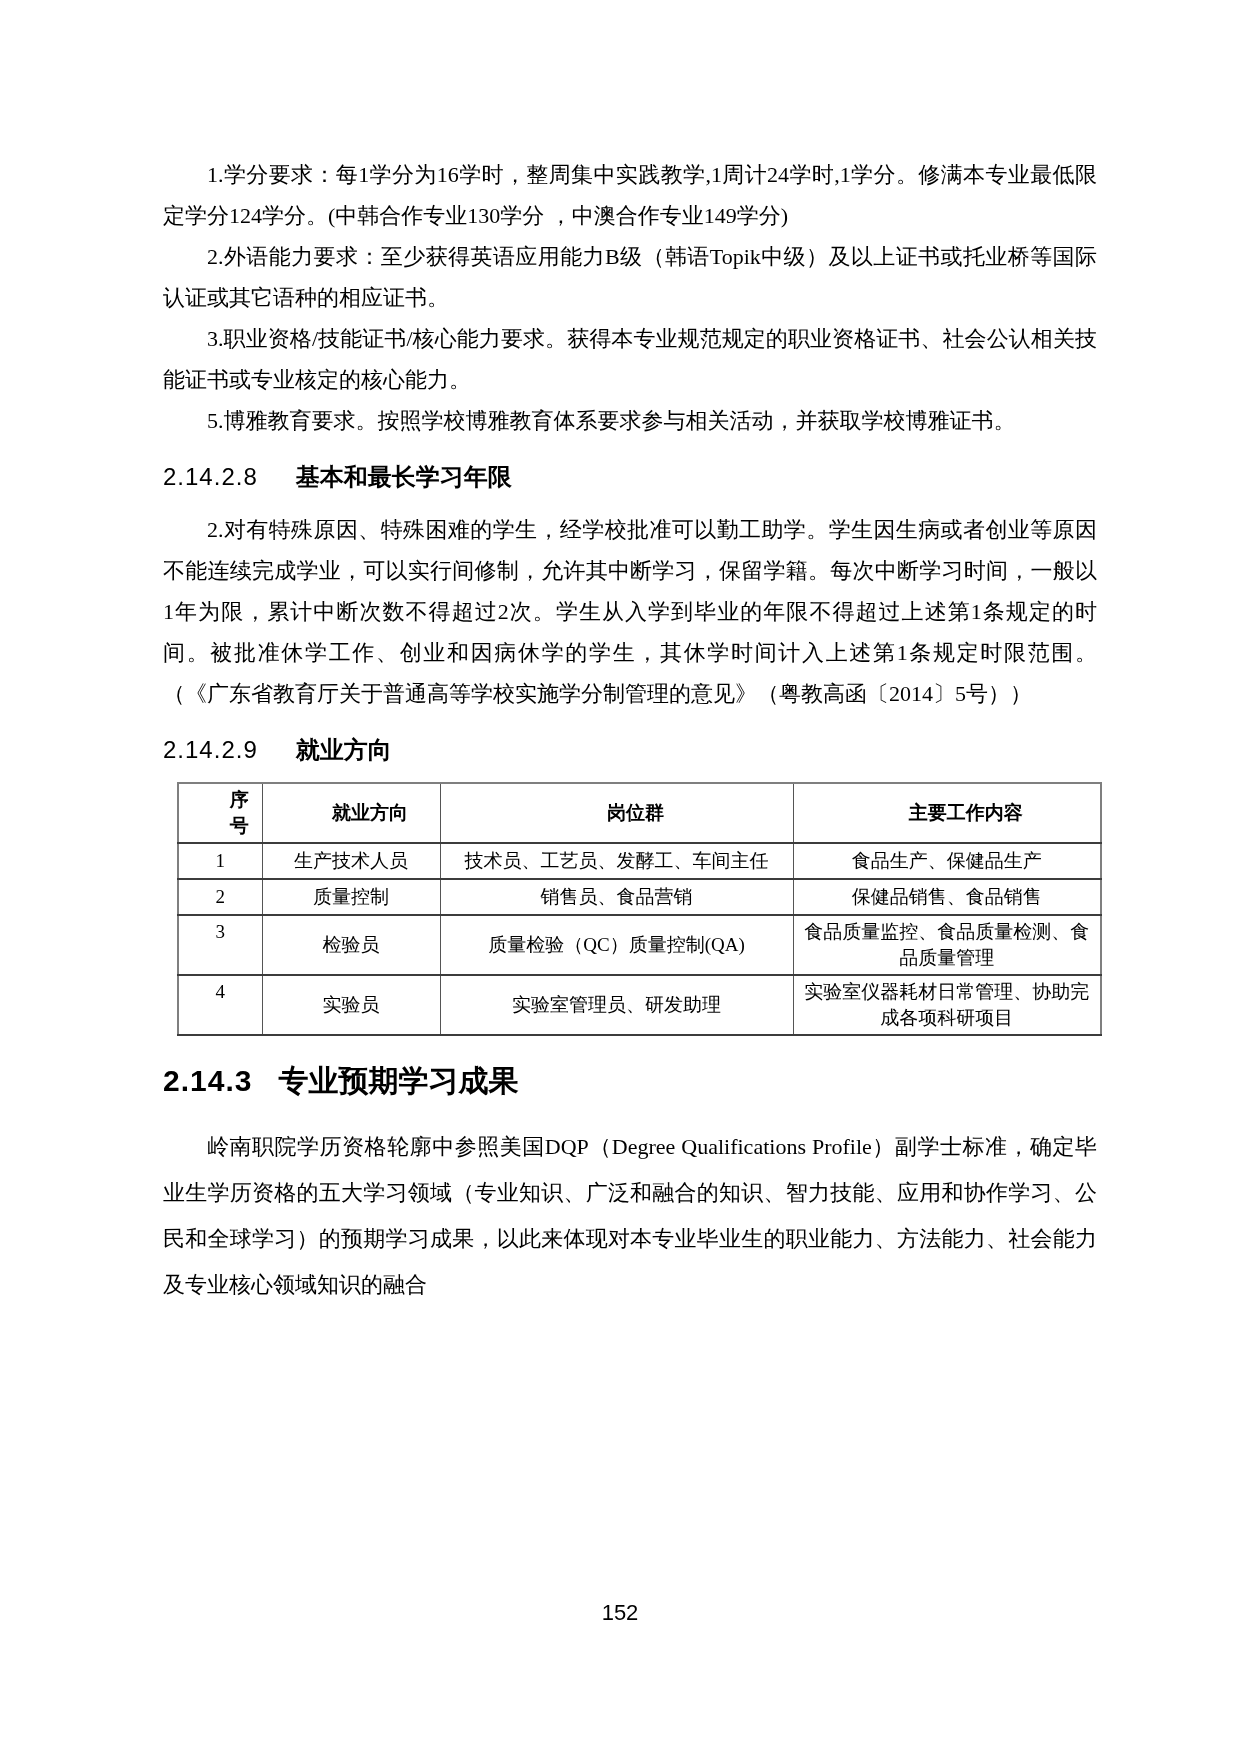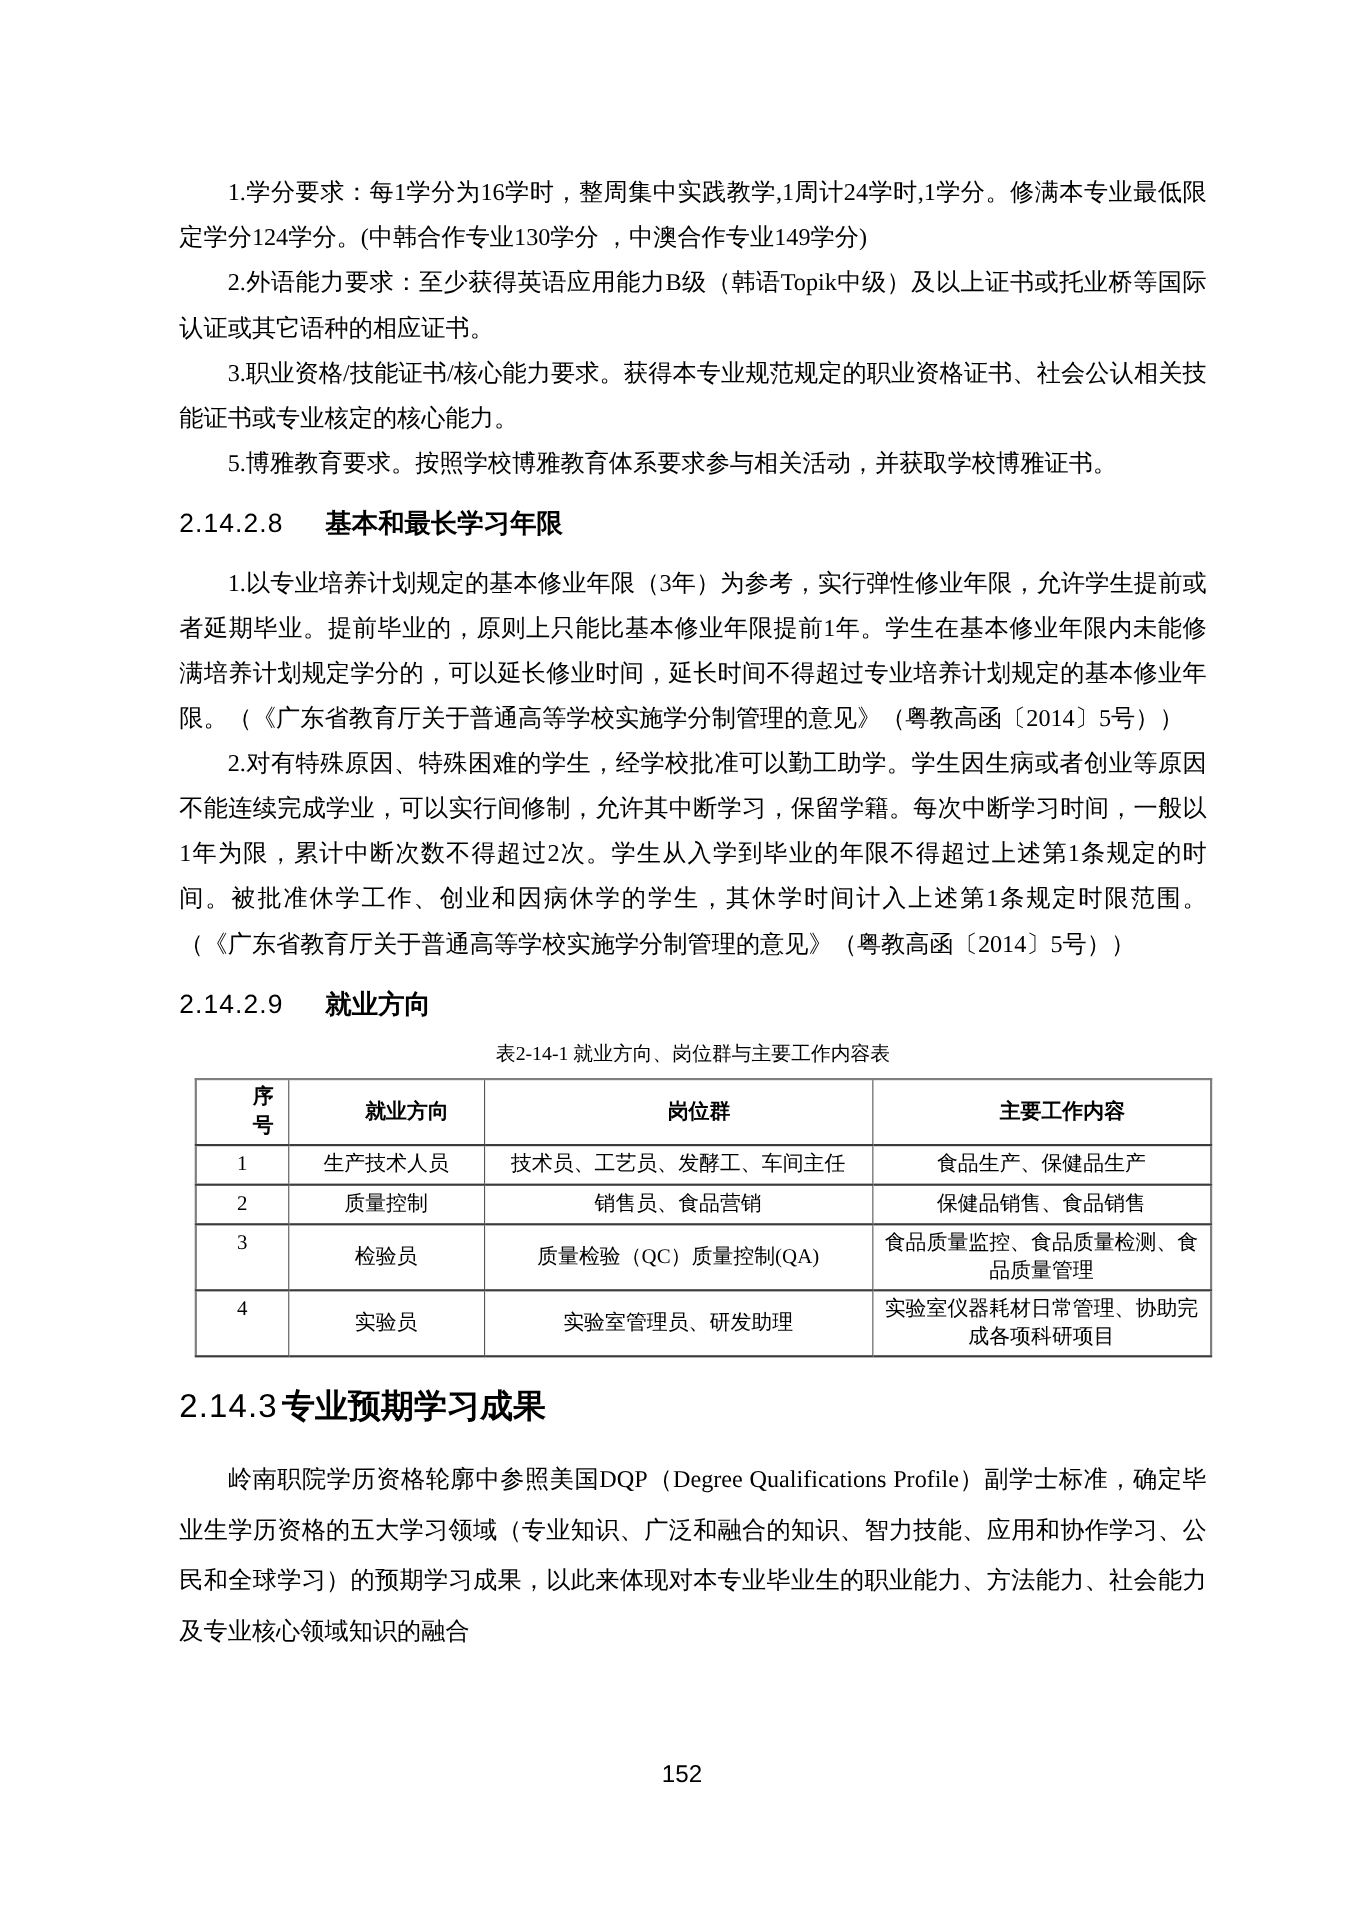--- a/index.html
+++ b/index.html
@@ -37,22 +37,22 @@
     letter-spacing: 1px;
   }
   .major-heading {
     margin: 26px 0 0 0;
     font-size: 30px;
     line-height: 38px;
     font-family: "Liberation Sans", "DejaVu Sans", sans-serif;
     font-weight: 700;
   }
   .major-heading .h-num {
-    font-weight: 400;
-    margin-right: 4px;
+    font-weight: 700;
+    margin-right: 26px;
     letter-spacing: 1px;
   }
   .table-caption {
     margin: 16px 0 10px 0;
     text-align: center;
     font-size: 18px;
     line-height: 24px;
     font-family: "Liberation Serif", "DejaVu Serif", serif;
   }
   table.jobs {
@@ -107,28 +107,26 @@
   <div class="content">
 
     <p class="para">1.学分要求：每1学分为16学时，整周集中实践教学,1周计24学时,1学分。修满本专业最低限定学分124学分。(中韩合作专业130学分 ，中澳合作专业149学分)</p>
     <p class="para">2.外语能力要求：至少获得英语应用能力B级（韩语Topik中级）及以上证书或托业桥等国际认证或其它语种的相应证书。</p>
     <p class="para">3.职业资格/技能证书/核心能力要求。获得本专业规范规定的职业资格证书、社会公认相关技能证书或专业核定的核心能力。</p>
     <p class="para">5.博雅教育要求。按照学校博雅教育体系要求参与相关活动，并获取学校博雅证书。</p>
 
     <h3 class="subheading">
       <span class="h-num">2.14.2.8</span><span class="h-title">基本和最长学习年限</span>
     </h3>
-    <p class="para">1.以专业培养计划规定的基本修业年限（3年）为参考，实行弹性修业年限，允许学生提前或者延期毕业。提前毕业的，原则上只能比基本修业年限提前1年。学生在基本修业年限内未能修满培养计划规定学分的，可以延长修业时间，延长时间不得超过专业培养计划规定的基本修业年限。（《广东省教育厅关于普通高等学校实施学分制管理的意见》（粤教高函〔2014〕5号））</p>
     <p class="para">2.对有特殊原因、特殊困难的学生，经学校批准可以勤工助学。学生因生病或者创业等原因不能连续完成学业，可以实行间修制，允许其中断学习，保留学籍。每次中断学习时间，一般以1年为限，累计中断次数不得超过2次。学生从入学到毕业的年限不得超过上述第1条规定的时间。被批准休学工作、创业和因病休学的学生，其休学时间计入上述第1条规定时限范围。（《广东省教育厅关于普通高等学校实施学分制管理的意见》（粤教高函〔2014〕5号））</p>
 
     <h3 class="subheading">
       <span class="h-num">2.14.2.9</span><span class="h-title">就业方向</span>
     </h3>
 
-    <div class="table-caption">表2-14-1 就业方向、岗位群与主要工作内容表</div>
 
     <table class="jobs">
       <colgroup>
         <col class="c1">
           <col class="c2">
           <col class="c3">
           <col class="c4">
       </colgroup>
       <thead>
         <tr>

